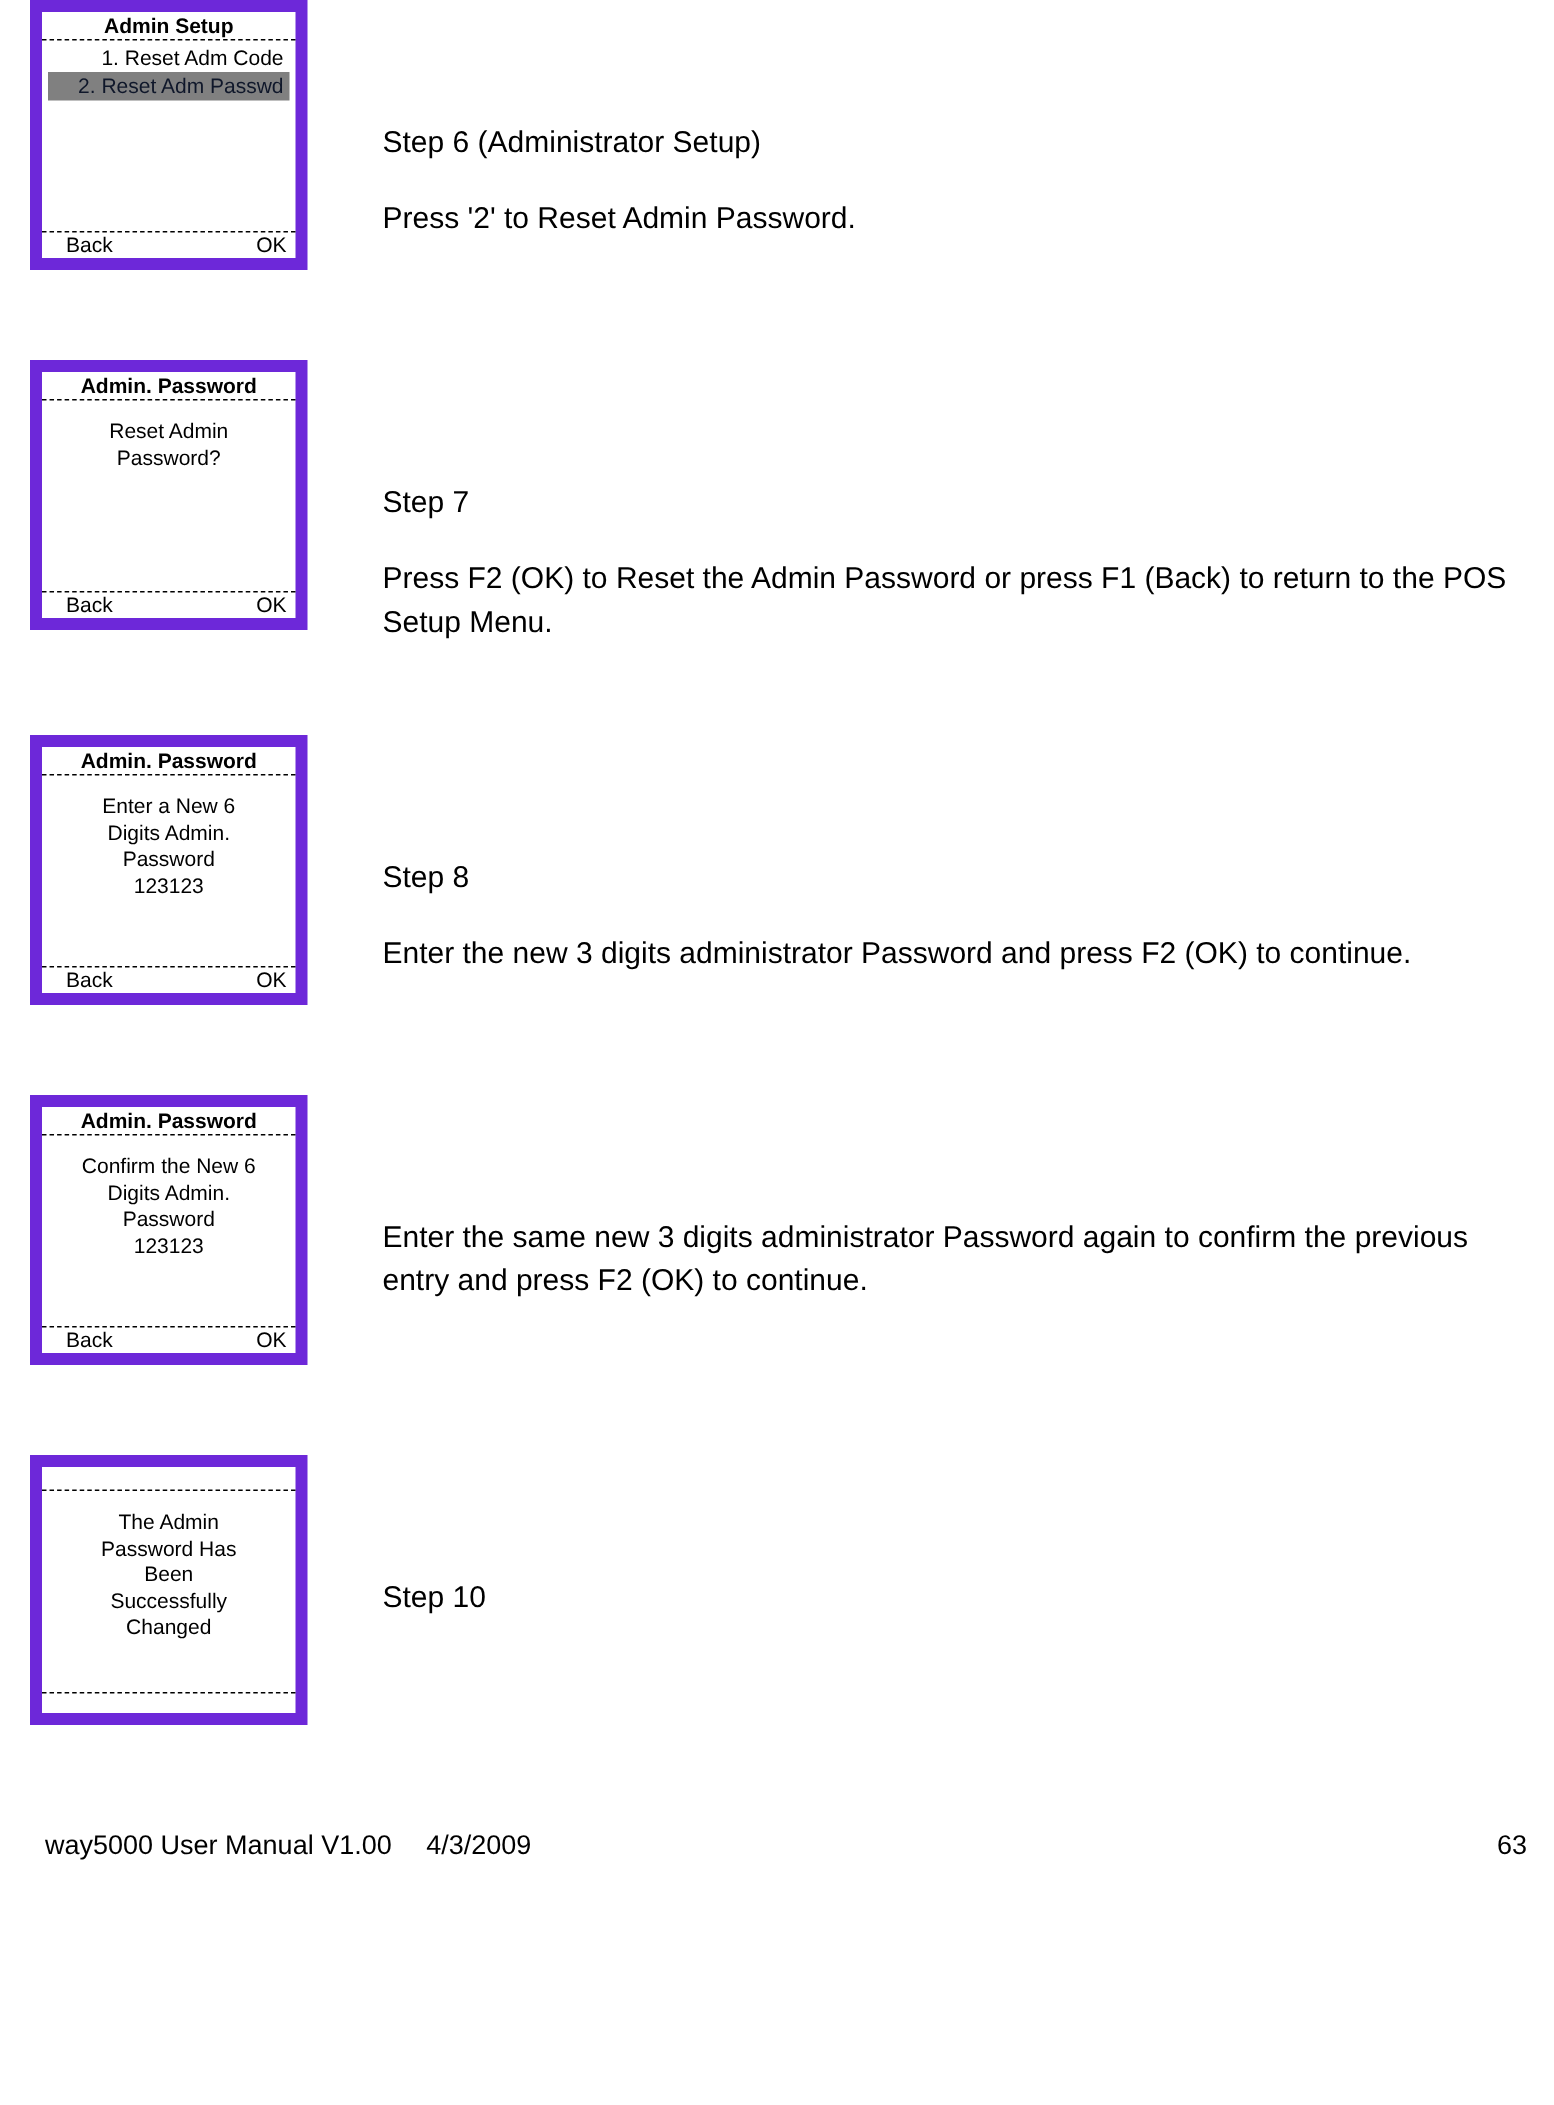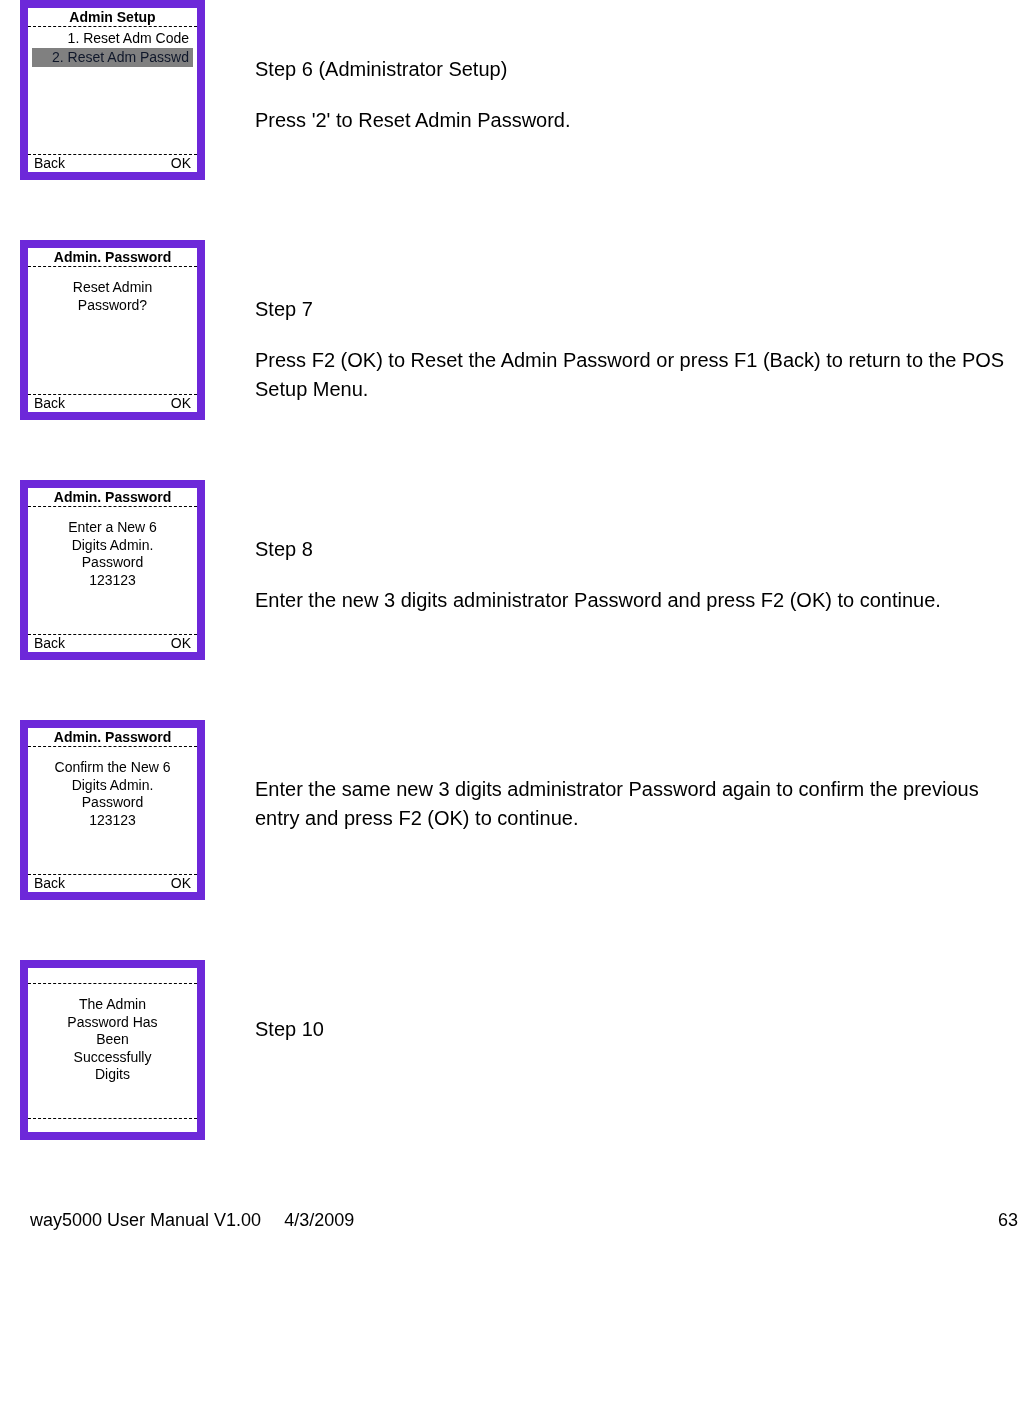--- a/index.html
+++ b/index.html
@@ -41,34 +41,34 @@
     }
     .screen-body.centered {
       text-align: center;
       padding-top: 12px;
       line-height: 1.25;
     }
     .screen-footer {
       border-top: 1px dashed #000;
       display: flex;
       justify-content: space-between;
-      padding: 0 6px 1px 6px;
+      padding: 0 6px 1px 16px;
       font-size: 14px;
     }
     .menu-item {
       padding: 1px 4px;
       line-height: 1.2;
     }
     .menu-item.selected {
       background: #808080;
       color: #0f172a;
     }
     .description {
       margin-left: 50px;
-      padding-top: 55px;
+      padding-top: 81px;
       font-size: 20px;
       line-height: 1.45;
       flex: 1;
     }
     .desc-title {
       margin-bottom: 22px;
     }
     .footer {
       display: flex;
       justify-content: space-between;
@@ -166,21 +166,21 @@
   </div>
 
   <div class="step-row">
     <div class="screen">
       <div class="no-title-spacer"></div>
       <div class="screen-body centered">
         <div>The Admin</div>
         <div>Password Has</div>
         <div>Been</div>
         <div>Successfully</div>
-        <div>Digits</div>
+        <div>Changed</div>
       </div>
       <div class="no-footer-spacer"></div>
     </div>
     <div class="description">
       <div class="desc-title">Step 10</div>
     </div>
   </div>
 
 </div>
 

